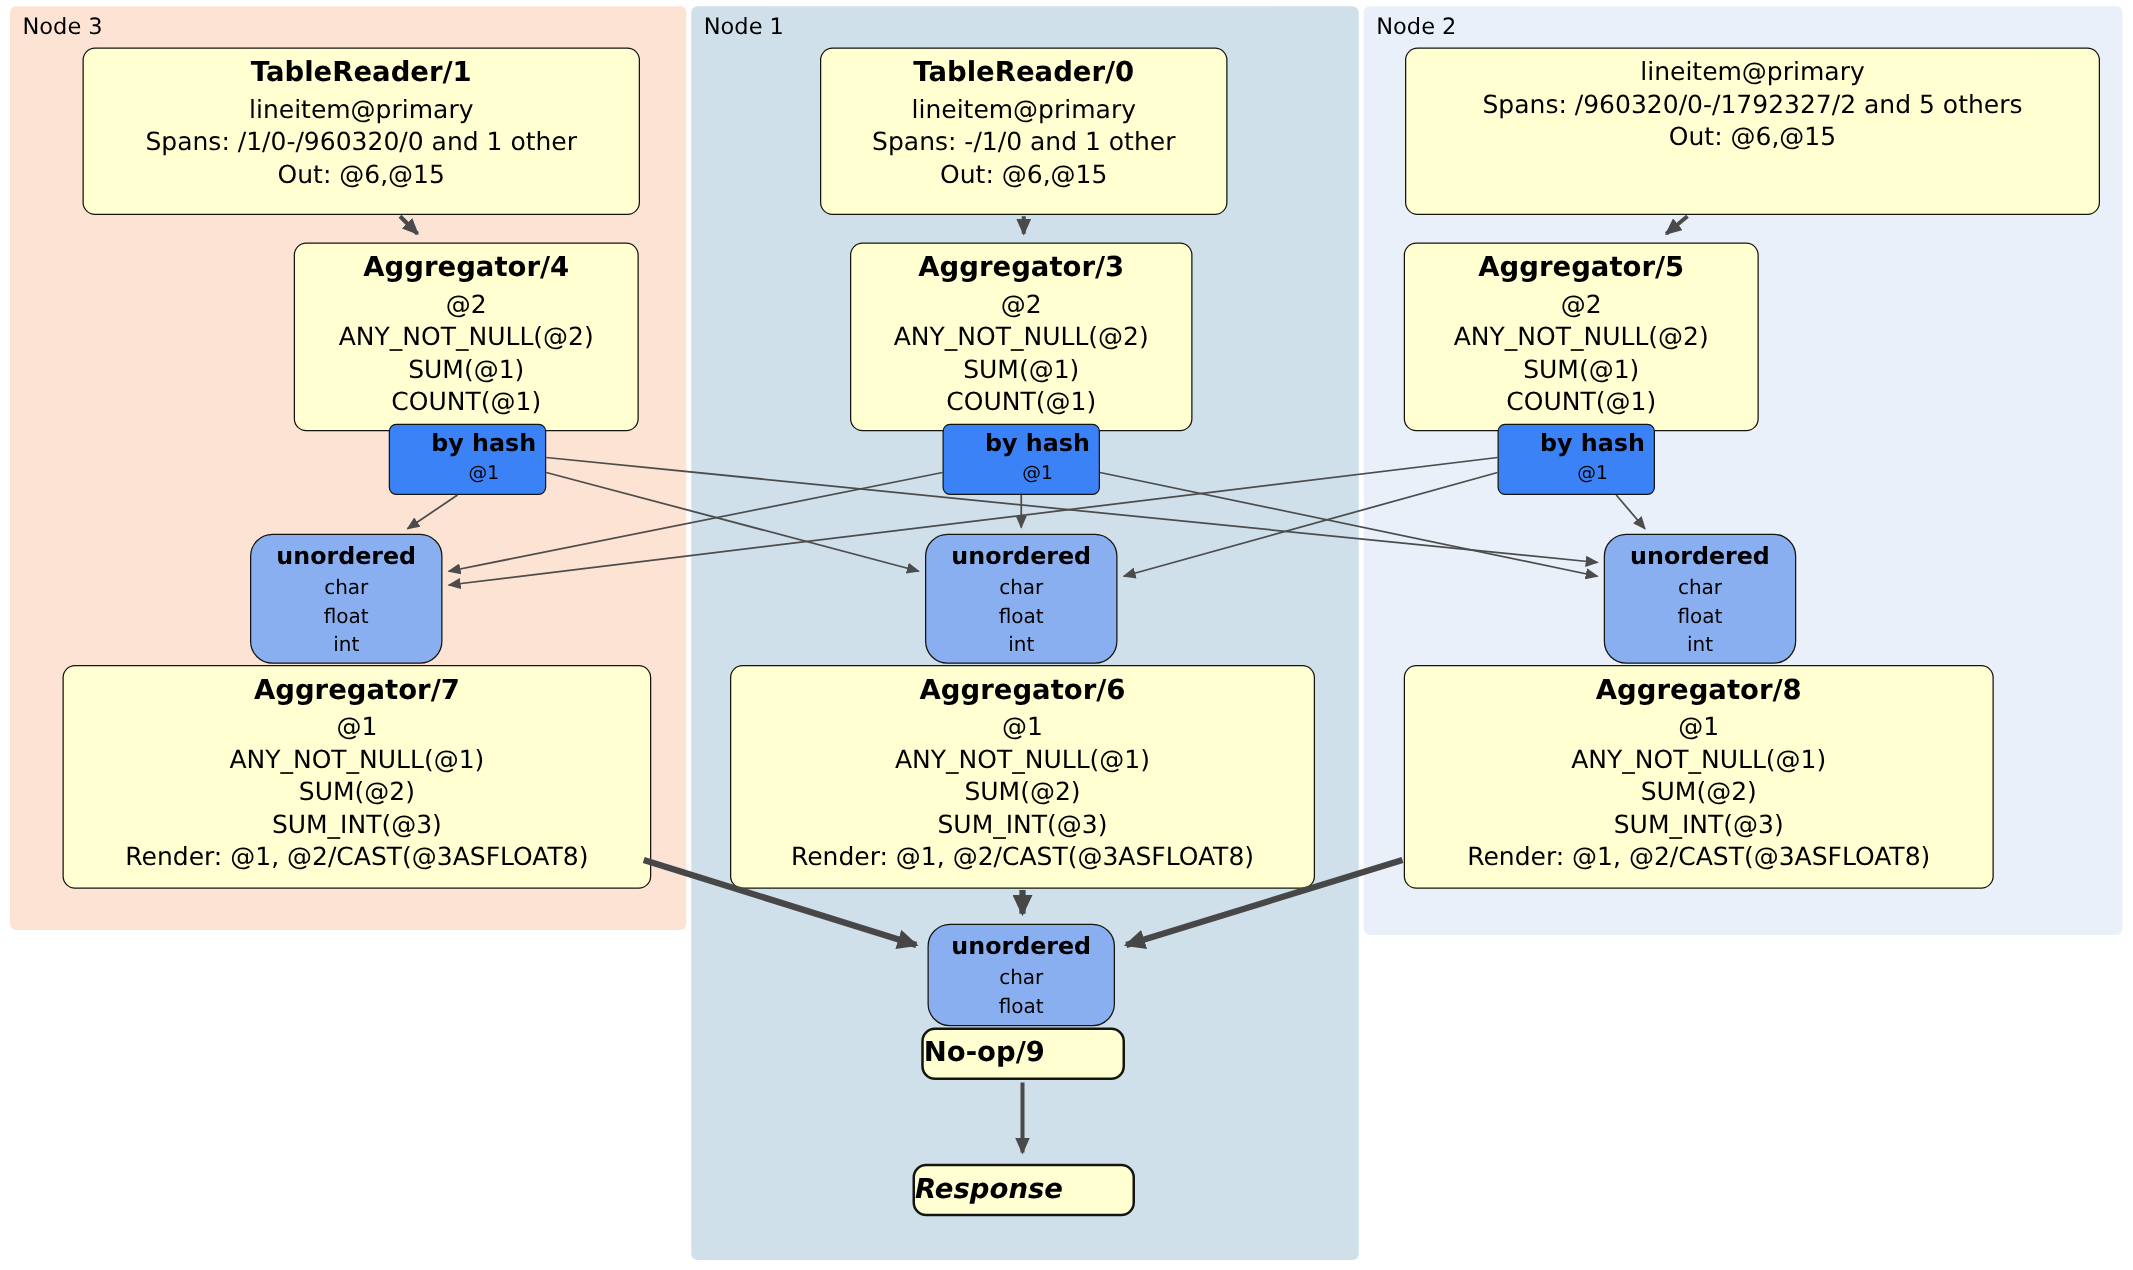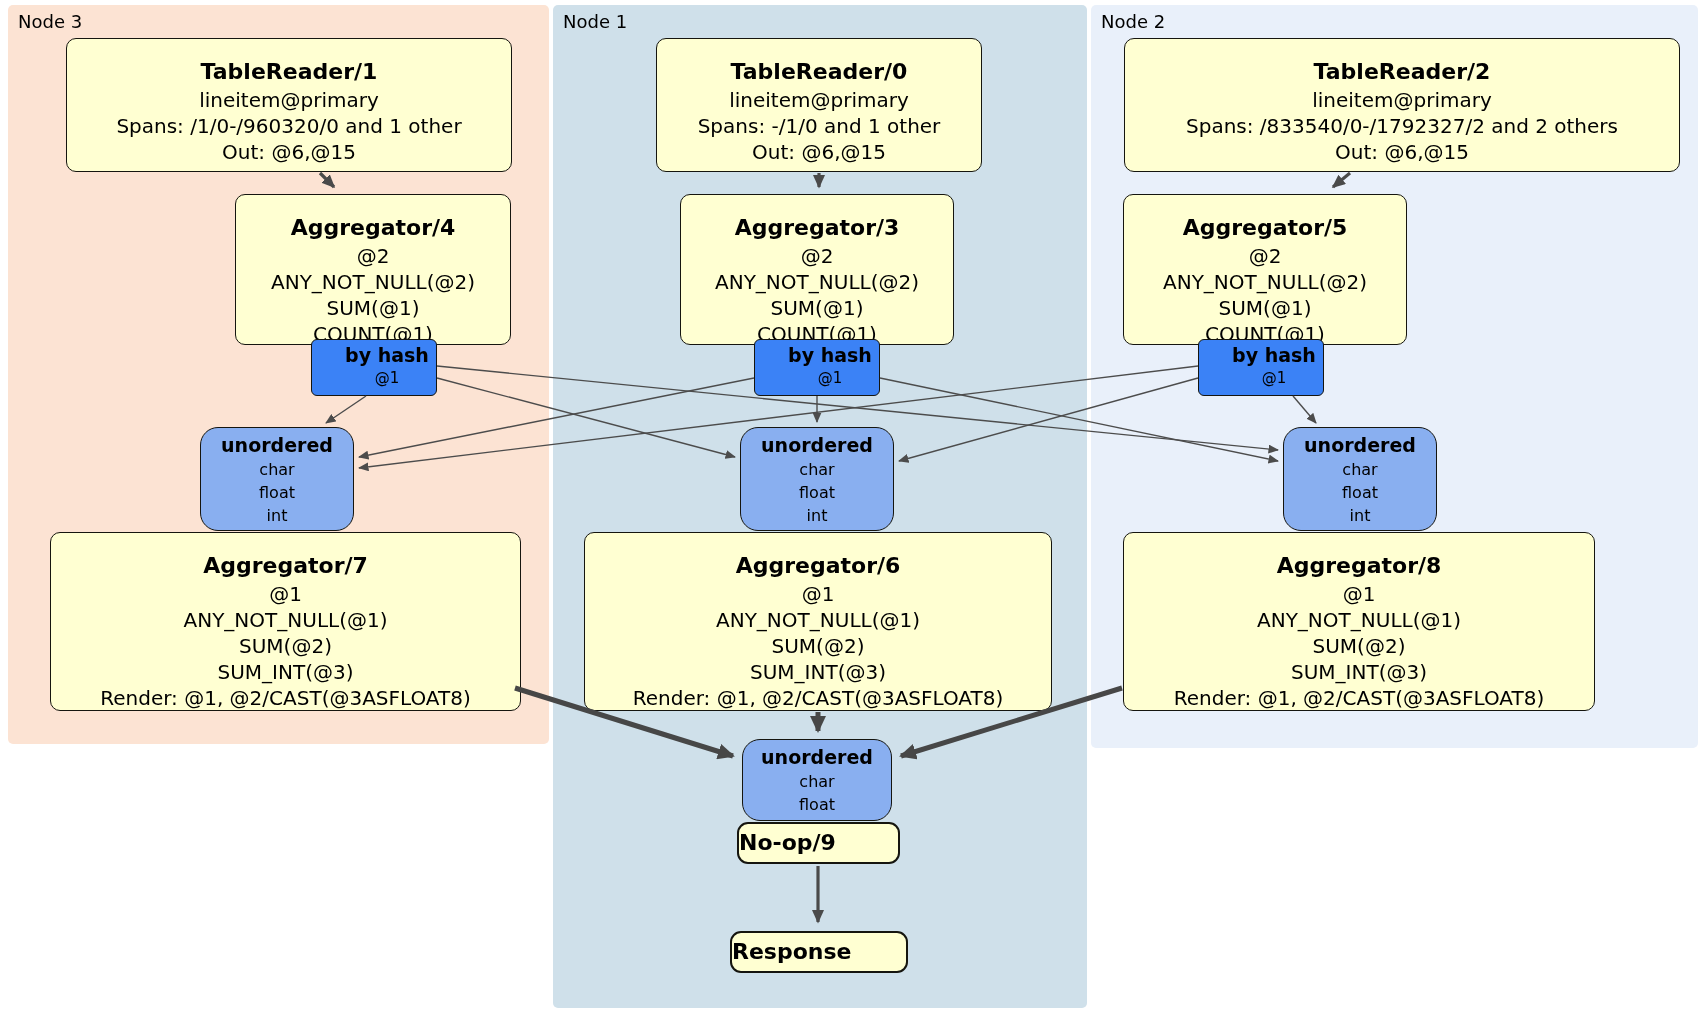--- a/index.html
+++ b/index.html
@@ -6,21 +6,21 @@
   .canvas {
     position:relative; width:1706px; height:1016px; background:#ffffff;
     font-family:"DejaVu Sans","Liberation Sans",sans-serif; color:#000;
     overflow:hidden;
   }
   .region { position:absolute; border-radius:5px; z-index:1; }
   .region-label { position:absolute; left:10px; top:6px; font-size:18px; color:#000; }
   .box { position:absolute; box-sizing:border-box; text-align:center; z-index:10; }
   .proc {
     background:#ffffd2; border:1.7px solid #15150f; border-radius:10px;
-    padding-top:18px;
+    padding-top:5px;
   }
   .proc .title { font-size:22px; font-weight:bold; line-height:30px; }
   .proc .line  { font-size:20px; line-height:26px; white-space:nowrap; }
   .mini { display:flex; align-items:center; padding-top:0; border-width:2px; border-radius:11px; }
   .router {
     background:#3b82f6; border:1.7px solid #15150f; border-radius:6px;
     padding-top:3px; z-index:12;padding-left:26px;
   }
   .router .title { font-size:19px; font-weight:bold; line-height:25px; }
   .router .line  { font-size:15px; line-height:20px; }
@@ -56,23 +56,22 @@
     <div class="line">Spans: /1/0-/960320/0 and 1 other</div>
     <div class="line">Out: @6,@15</div>
   </div>
   <div class="box proc" style="left:656px; top:38px; width:326px; height:134px;">
     <div class="title">TableReader/0</div>
     <div class="line">lineitem@primary</div>
     <div class="line">Spans: -/1/0 and 1 other</div>
     <div class="line">Out: @6,@15</div>
   </div>
   <div class="box proc" style="left:1124px; top:38px; width:556px; height:134px;">
-    <div class="title">TableReader/2</div>
     <div class="line">lineitem@primary</div>
-    <div class="line">Spans: /833540/0-/1792327/2 and 2 others</div>
+    <div class="line">Spans: /960320/0-/1792327/2 and 5 others</div>
     <div class="line">Out: @6,@15</div>
   </div>
 
   <div class="box proc" style="left:235px; top:194px; width:276px; height:151px;">
     <div class="title">Aggregator/4</div>
     <div class="line">@2</div>
     <div class="line">ANY_NOT_NULL(@2)</div>
     <div class="line">SUM(@1)</div>
     <div class="line">COUNT(@1)</div>
   </div>
@@ -149,21 +148,21 @@
   </div>
 
   <div class="box sync" style="left:742px; top:739px; width:150px; height:82px;">
     <div class="title">unordered</div>
     <div class="line">char</div>
     <div class="line">float</div>
   </div>
   <div class="box proc mini" style="left:737px; top:822px; width:163px; height:42px;">
     <div class="title">No-op/9</div>
   </div>
-  <div class="box proc mini" style="left:730px; top:931px; width:178px; height:42px;">
+  <div class="box proc mini" style="left:730px; top:931px; width:178px; height:42px;font-style:italic;">
     <div class="title">Response</div>
   </div>
 
   <svg class="edge-layer" width="1706" height="1016" viewBox="0 0 1706 1016">
     <defs>
       <marker id="ah-thin" markerUnits="userSpaceOnUse" markerWidth="11" markerHeight="9" refX="9.5" refY="4.5" orient="auto">
         <path d="M0,0 L10.5,4.5 L0,9 z" fill="#4c4c4c"></path>
       </marker>
       <marker id="ah-med" markerUnits="userSpaceOnUse" markerWidth="14" markerHeight="12" refX="12" refY="6" orient="auto">
         <path d="M0,0 L13.5,6 L0,12 z" fill="#4a4a4a"></path>

